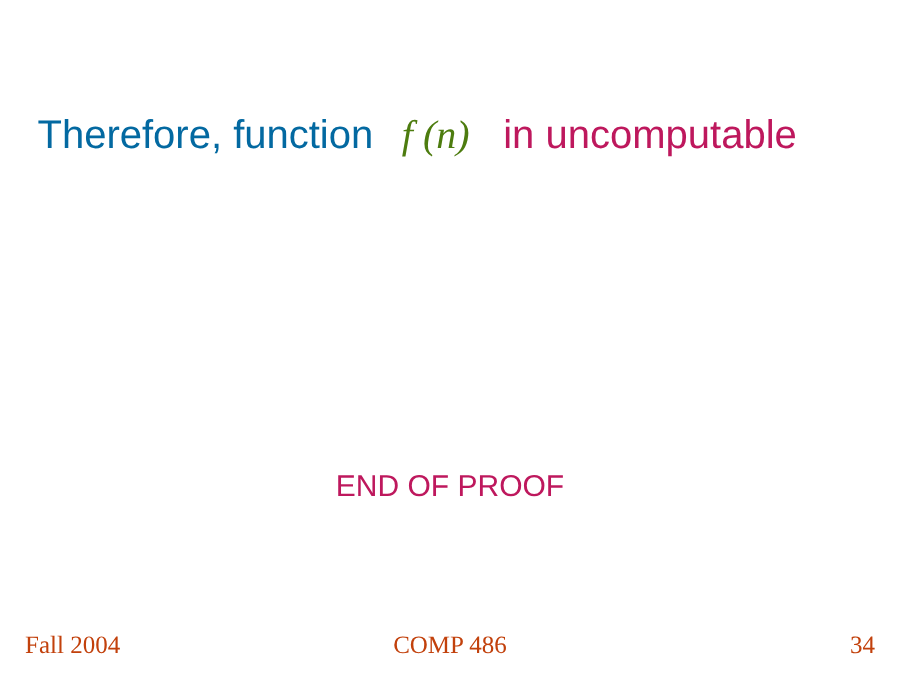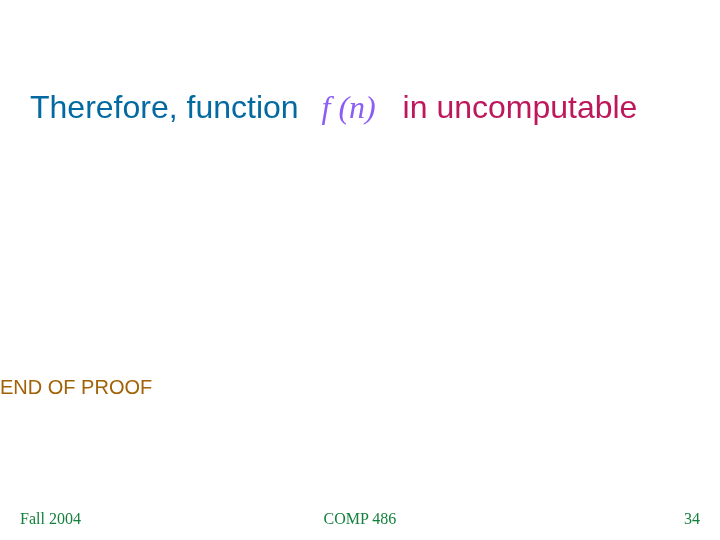--- a/index.html
+++ b/index.html
@@ -23,42 +23,42 @@
     left: 30px;
     right: 30px;
     font-size: 32px;
     line-height: 1.2;
     white-space: nowrap;
   }
   .therefore { color: #0369a1; }
   .math {
     font-family: "Times New Roman", Times, serif;
     font-style: italic;
-    color: #8b5cf6;
+    color: #4d7c0f;
     padding: 0 18px 0 14px;
   }
   .uncomp { color: #be185d; }
   .end-proof {
     position: absolute;
     left: 0;
     right: 0;
     top: 376px;
-    text-align: left;
-    font-size: 20px;
-    color: #a16207;
+    text-align: center;
+    font-size: 24px;
+    color: #be185d;
   }
   .footer {
     position: absolute;
     left: 0;
     right: 0;
     bottom: 12px;
     height: 24px;
     font-family: "Times New Roman", Times, serif;
-    font-size: 16px;
-    color: #15803d;
+    font-size: 20px;
+    color: #c2410c;
   }
   .footer .left {
     position: absolute;
     left: 20px;
     bottom: 0;
   }
   .footer .center {
     position: absolute;
     left: 0;
     right: 0;

